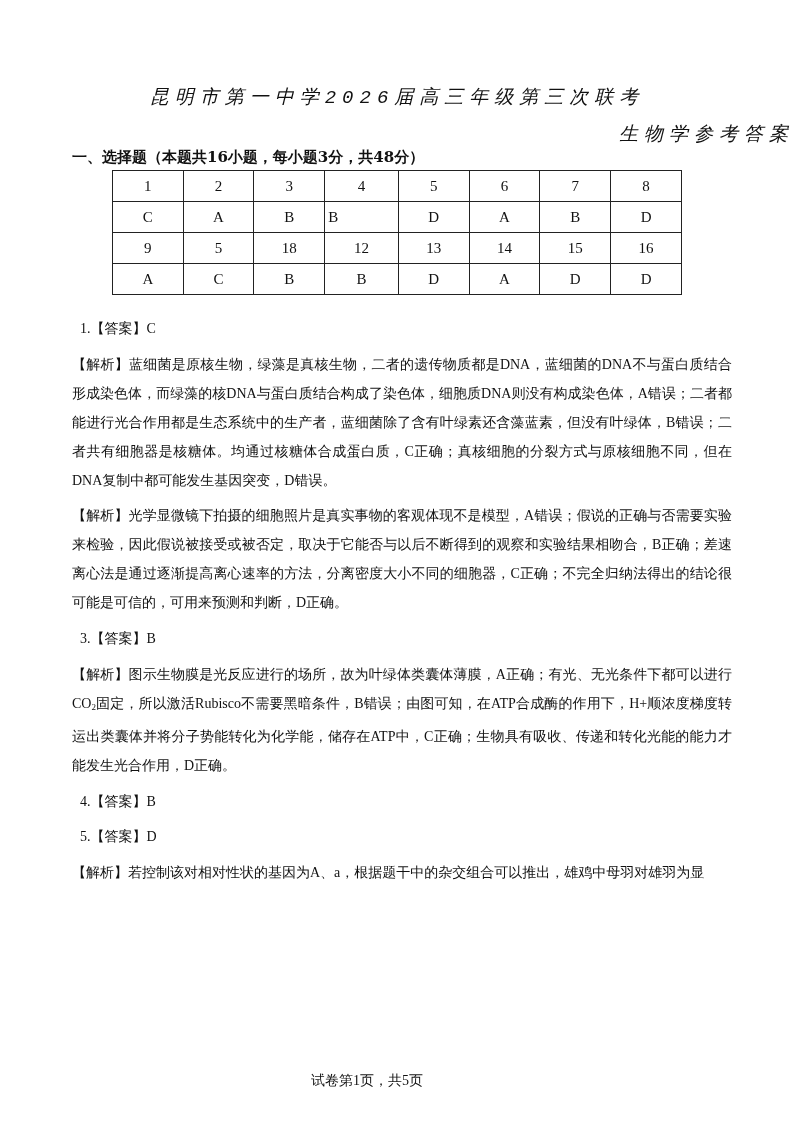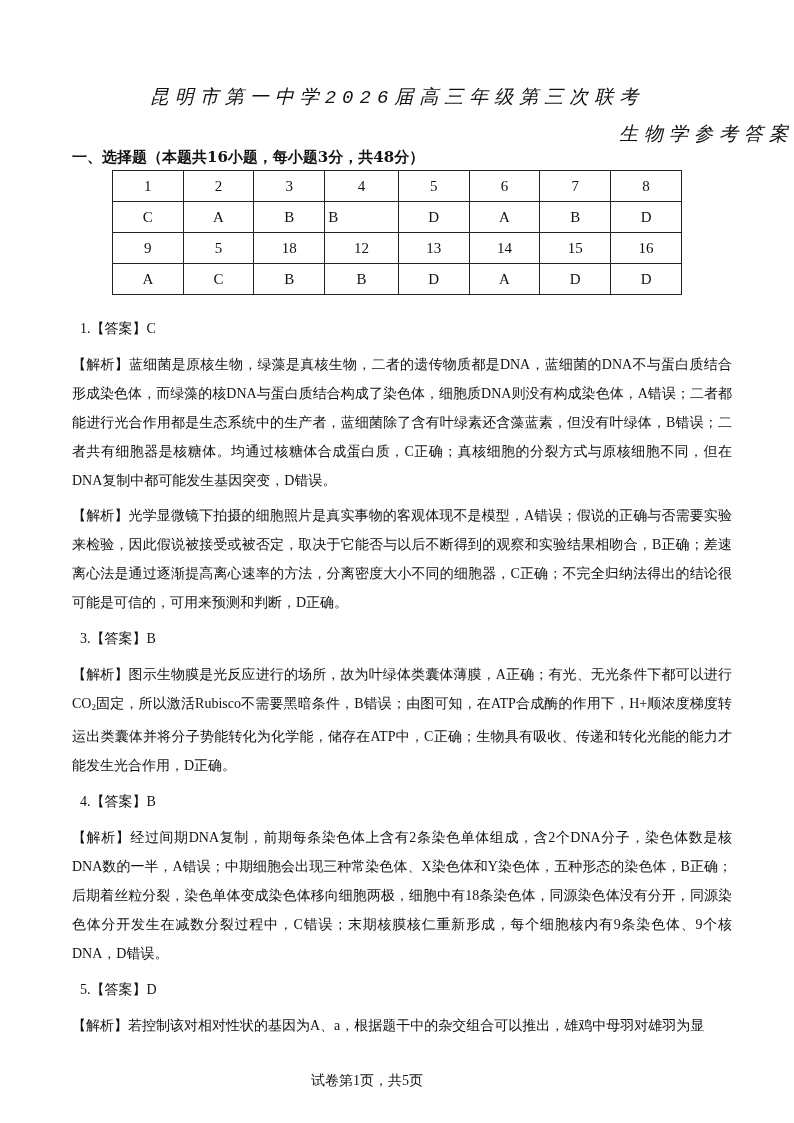--- a/index.html
+++ b/index.html
@@ -76,21 +76,20 @@
   </div>
   <div>
     <p class="expl">【解析】光学显微镜下拍摄的细胞照片是真实事物的客观体现不是模型，A错误；假说的正确与否需要实验来检验，因此假说被接受或被否定，取决于它能否与以后不断得到的观察和实验结果相吻合，B正确；差速离心法是通过逐渐提高离心速率的方法，分离密度大小不同的细胞器，C正确；不完全归纳法得出的结论很可能是可信的，可用来预测和判断，D正确。</p>
   </div>
   <div>
     <p class="ans">3.【答案】B</p>
     <p class="expl"><span>【解析】图示生物膜是光反应进行的场所，故为叶绿体类囊体薄膜，A正确；有光、无光条件下都可以进行CO</span><sub>2</sub><span>固定，所以激活Rubisco不需要黑暗条件，B错误；由图可知，在ATP合成酶的作用下，H+顺浓度梯度转运出类囊体并将分子势能转化为化学能，储存在ATP中，C正确；生物具有吸收、传递和转化光能的能力才能发生光合作用，D正确。</span></p>
   </div>
   <div>
     <p class="ans">4.【答案】B</p>
-    <p class="expl">【解析】经过间期DNA复制，前期每条染色体上含有2条染色单体组成，含2个DNA分子，染色体数是核DNA数的一半，A错误；中期细胞会出现三种常染色体、X染色体和Y染色体，五种形态的染色体，B正确；后期着丝粒分裂，染色单体变成染色体移向细胞两极，细胞中有18条染色体，同源染色体没有分开，同源染色体分开发生在减数分裂过程中，C错误；末期核膜核仁重新形成，每个细胞核内有9条染色体、9个核DNA，D错误。</p>
   </div>
   <div>
     <p class="ans">5.【答案】D</p>
     <p class="expl">【解析】若控制该对相对性状的基因为A、a，根据题干中的杂交组合可以推出，雄鸡中母羽对雄羽为显</p>
   </div>
 </div>
 
 <div class="footer">试卷第1页，共5页</div>
 
 </body></html>

